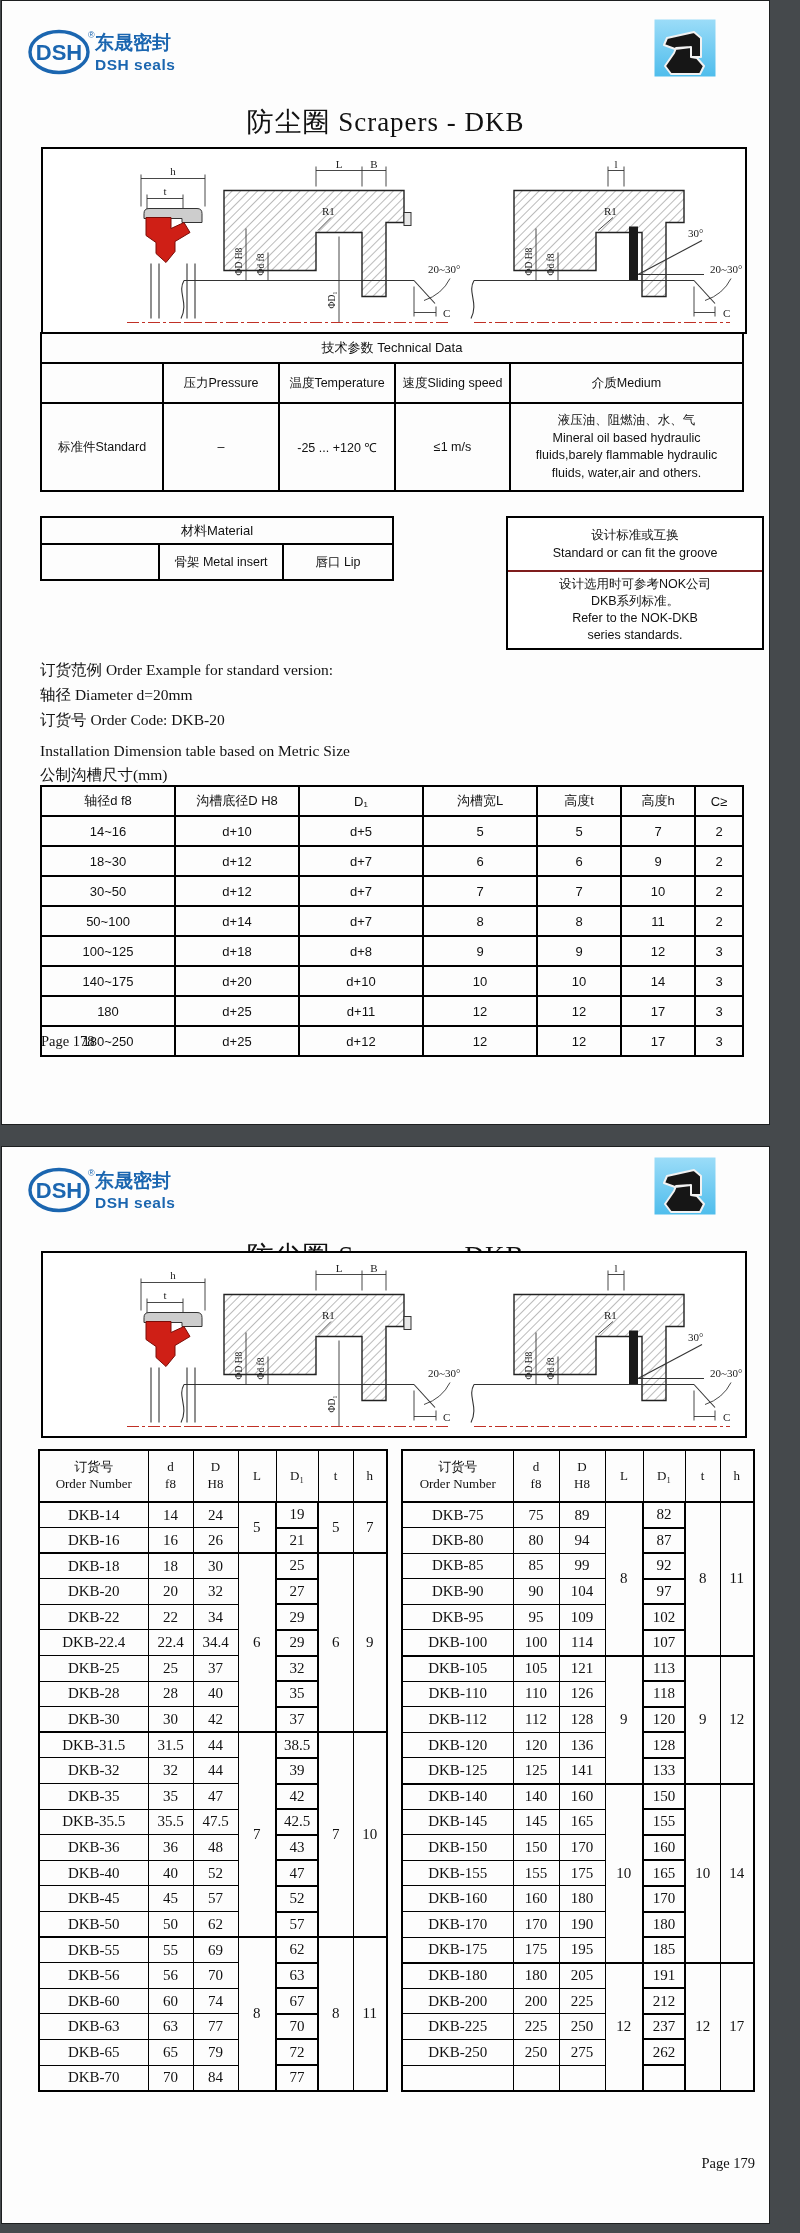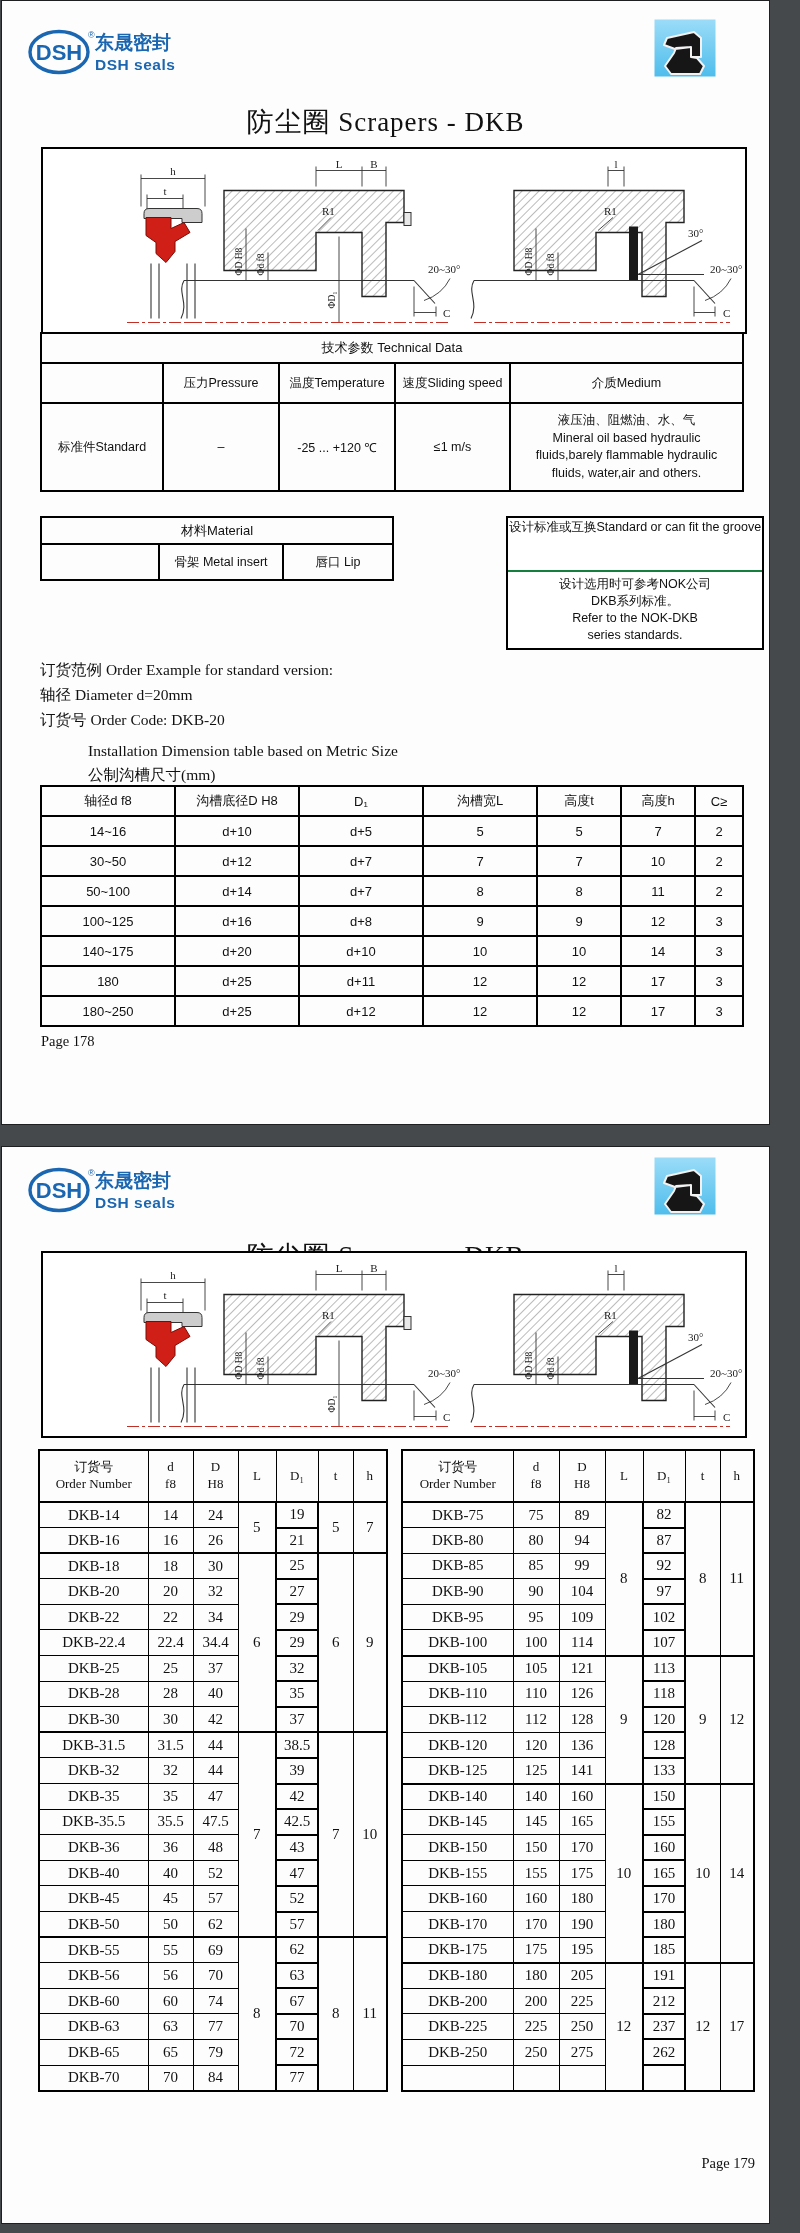--- a/index.html
+++ b/index.html
@@ -46,25 +46,25 @@
   .tech .t-data td{height:86px;font-size:12.5px;}
   .tech .medium{line-height:1.4;font-size:12px;padding:0 22px;}
 
   
   .mat{position:absolute;left:38px;top:515px;width:352px;}
   .mat th,.mat td{border:2px solid #000;text-align:center;padding:0 3px;}
   .mat .m-title th{height:25px;font-size:13px;}
   .mat .m-head th{height:34px;font-size:12.5px;}
   .mat .m-data td{height:64px;font-size:12.5px;line-height:1.4;}
   .design{position:absolute;left:504px;top:515px;width:258px;border:2px solid #000;box-sizing:border-box;font-size:12.5px;text-align:center;background:#fff;}
-  .design .cellA{height:52px;border-bottom:2px solid #15803d;display:flex;flex-direction:row;justify-content:center;line-height:1.45;}
+  .design .cellA{height:52px;border-bottom:2px solid #7f1d1d;display:flex;flex-direction:column;justify-content:center;line-height:1.45;}
   .design .cellB{height:76px;display:flex;flex-direction:column;justify-content:center;line-height:1.38;}
 
   .order-block{position:absolute;left:38px;top:656px;font-family:"Liberation Serif",serif;font-size:15.5px;line-height:25px;}
-  .note-block{position:absolute;left:38px;top:738px;font-family:"Liberation Serif",serif;font-size:15.5px;line-height:24px;margin-left:48px;}
+  .note-block{position:absolute;left:38px;top:738px;font-family:"Liberation Serif",serif;font-size:15.5px;line-height:24px;}
 
   
   .metric{position:absolute;left:38px;top:784px;width:702px;font-size:13px;}
   .metric th,.metric td{border:2px solid #000;text-align:center;padding:0;}
   .metric th{height:28px;}
   .metric td{height:28px;}
 
   .page-label{position:absolute;font-family:"Liberation Serif",serif;font-size:14.5px;}
   #p178{left:39px;top:1032px;}
   #p179{right:14px;top:1008px;text-align:right;}
@@ -288,40 +288,49 @@
         <tr>
           <td>14~16</td>
           <td>d+10</td>
           <td>d+5</td>
           <td>5</td>
           <td>5</td>
           <td>7</td>
           <td>2</td>
         </tr>
         <tr>
+          <td>18~30</td>
+          <td>d+12</td>
+          <td>d+7</td>
+          <td>6</td>
+          <td>6</td>
+          <td>9</td>
+          <td>2</td>
+        </tr>
+        <tr>
           <td>30~50</td>
           <td>d+12</td>
           <td>d+7</td>
           <td>7</td>
           <td>7</td>
           <td>10</td>
           <td>2</td>
         </tr>
         <tr>
           <td>50~100</td>
           <td>d+14</td>
           <td>d+7</td>
           <td>8</td>
           <td>8</td>
           <td>11</td>
           <td>2</td>
         </tr>
         <tr>
           <td>100~125</td>
-          <td>d+16</td>
+          <td>d+18</td>
           <td>d+8</td>
           <td>9</td>
           <td>9</td>
           <td>12</td>
           <td>3</td>
         </tr>
         <tr>
           <td>140~175</td>
           <td>d+20</td>
           <td>d+10</td>

